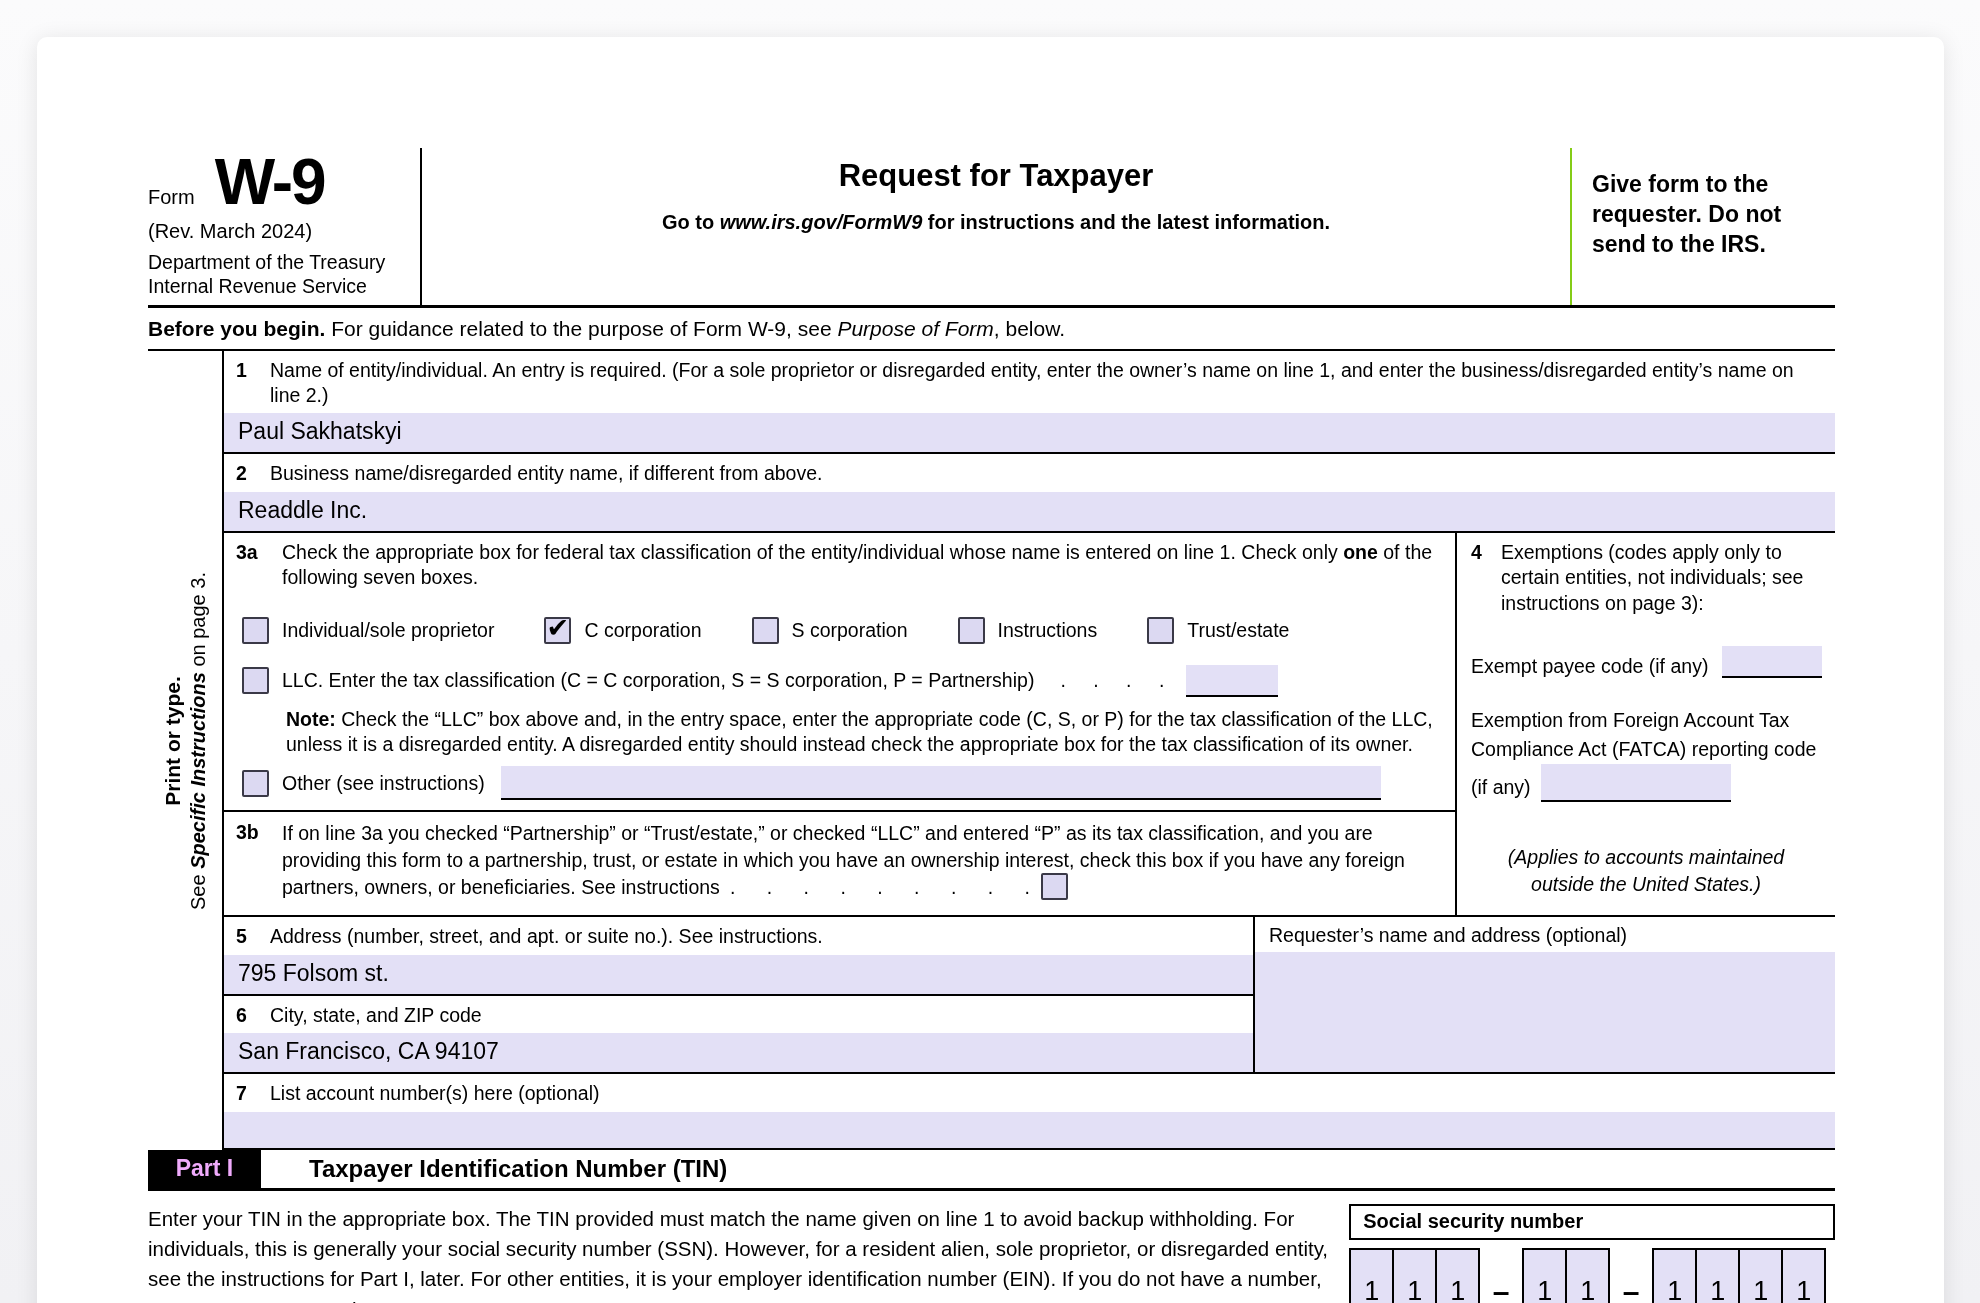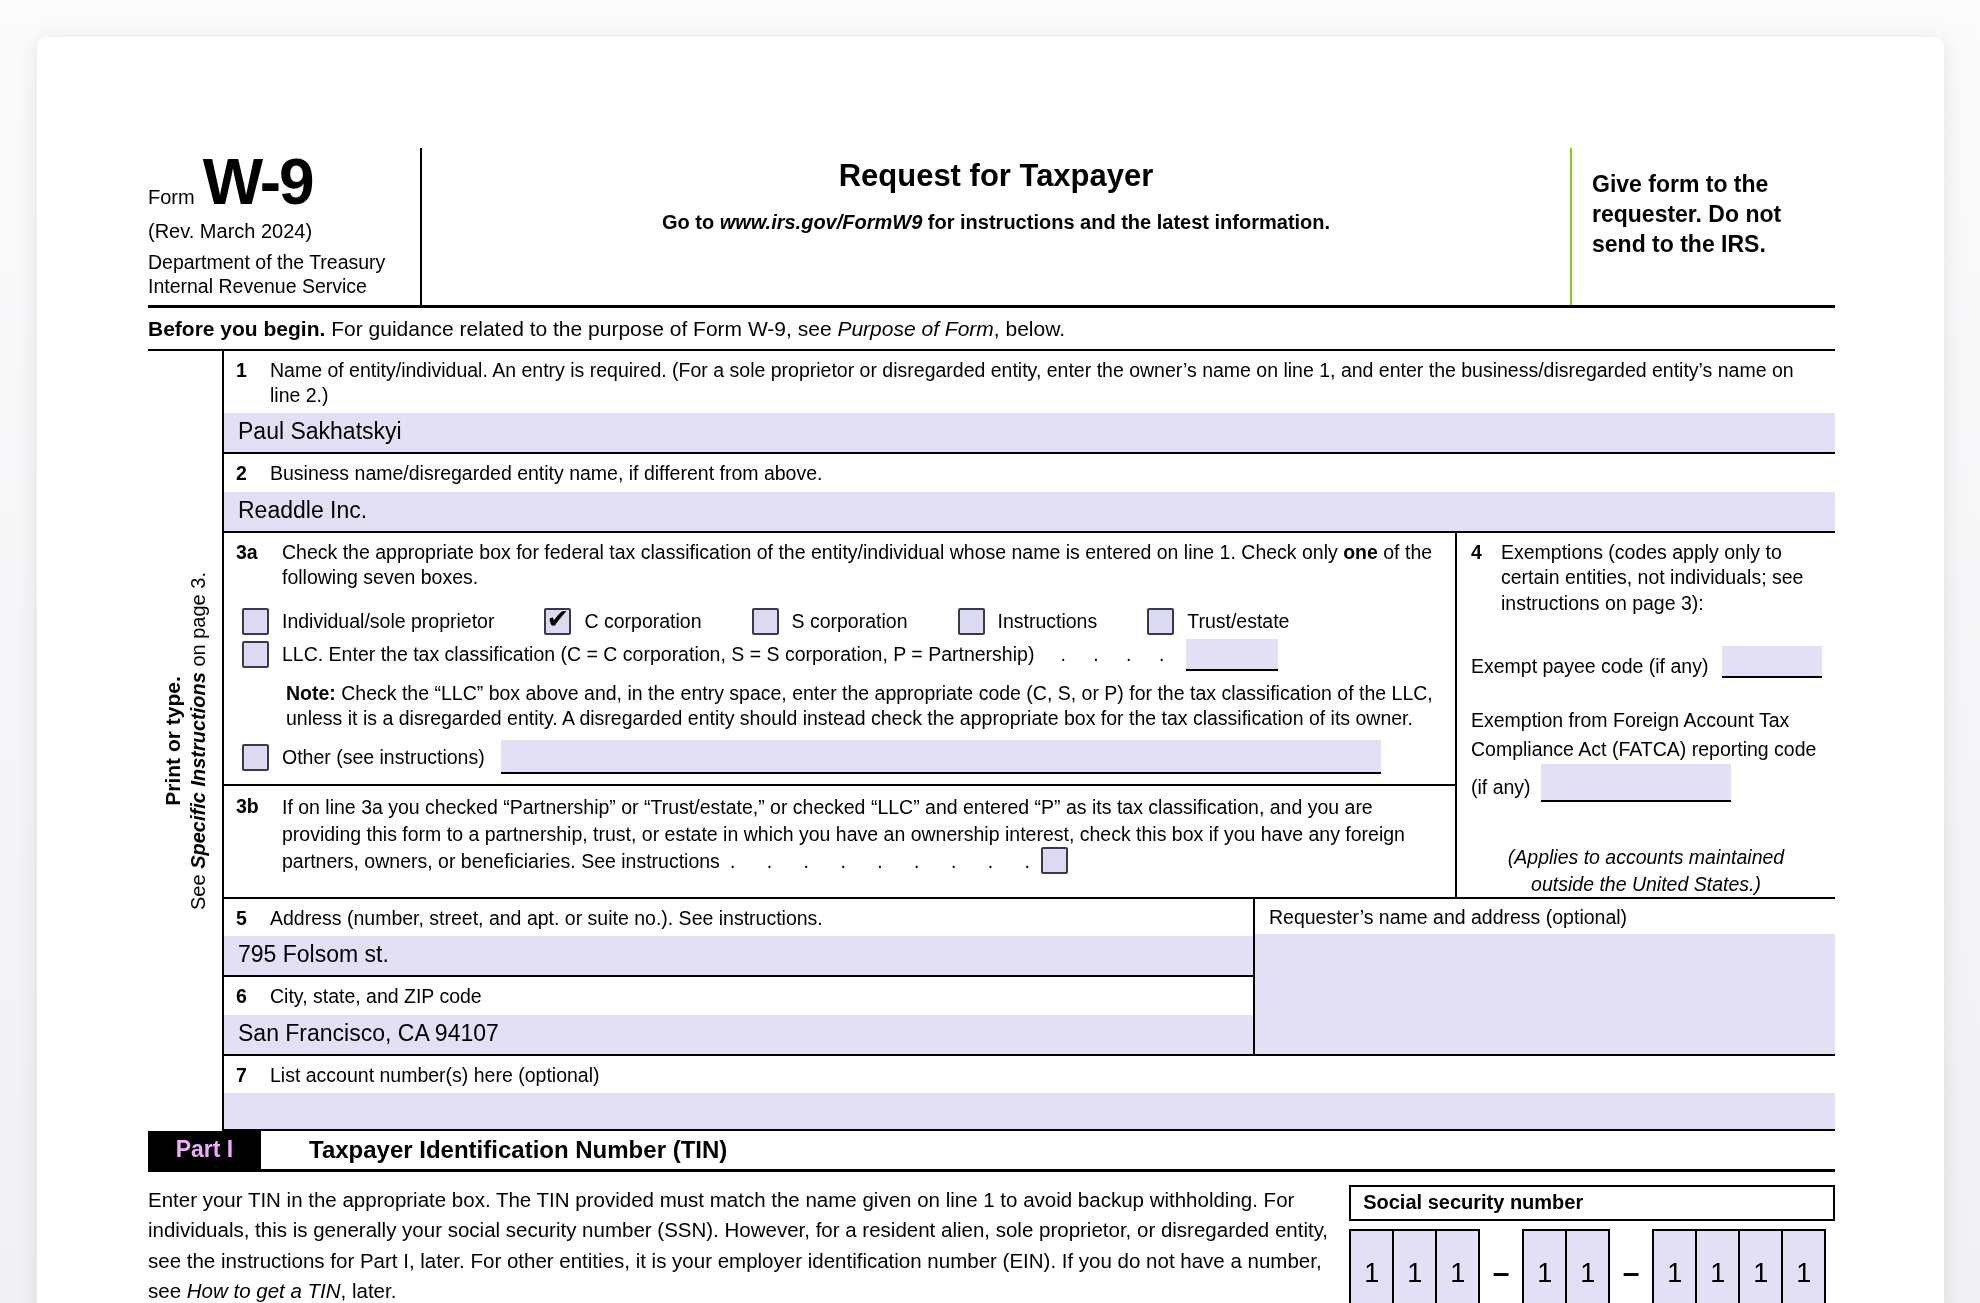--- a/index.html
+++ b/index.html
@@ -12,21 +12,21 @@
   .sheet {
     position:absolute; left:37px; top:37px; width:1907px; height:1500px;
     background:#fff; border-radius:10px 10px 0 0;
     box-shadow:0 3px 22px rgba(0,0,0,0.10);
   }
   .content { position:relative; margin-left:111px; margin-right:109px; padding-top:111px; }
 
   
   .header { display:flex; border-bottom:3px solid #000; }
   .h-left { width:272px; padding:2px 8px 6px 0; }
-  .h-form-line { display:flex; align-items:baseline; gap:8px; }
+  .h-form-line { display:flex; align-items:baseline; gap:20px; }
   .h-form-word { font-size:20px; }
   .h-number { font-size:64px; font-weight:bold; letter-spacing:-2px; line-height:1; }
   .h-rev { font-size:20px; margin-top:6px; }
   .h-dept { font-size:19.5px; margin-top:7px; line-height:1.25; }
   .h-center { flex:1; border-left:2px solid #000; border-right:2px solid #84cc16; text-align:center; padding:10px 10px 12px; }
   .h-title { font-size:31px; font-weight:bold; line-height:1.18; }
   .h-goto { font-size:20px; font-weight:bold; margin-top:16px; }
   .h-goto .bi { font-style:italic; }
   .h-right { width:263px; padding:22px 0 0 20px; }
   .h-give { font-size:23px; font-weight:bold; line-height:1.3; }
@@ -52,23 +52,23 @@
   .bline { border-bottom:2px solid #000; }
 
   
   .row-3a4 { display:flex; }
   .col-3a { flex:1; }
   .block-3a { border-bottom:2px solid #000; padding-bottom:10px; }
   .col-4 { width:380px; border-left:2px solid #000; padding:7px 0 0 0; }
 
   .cb { display:inline-block; flex:none; width:27px; height:27px; border:2.5px solid #3a3947; background:#dcd9f2; border-radius:2px; position:relative; }
   .cb .mark { position:absolute; top:-7px; left:0px; font-size:27px; font-weight:bold; color:#000; }
-  .cb-row { display:flex; align-items:center; padding-left:18px; margin-top:12px;text-align:right; }
+  .cb-row { display:flex; align-items:center; padding-left:18px; margin-top:21px;text-align:right; }
   .cb-item { display:flex; align-items:center; gap:13px; margin-right:50px; font-size:19.5px; }
-  .llc-row { display:flex; align-items:center; padding-left:18px; margin-top:4px; font-size:19.5px; }
+  .llc-row { display:flex; align-items:center; padding-left:18px; margin-top:21px; font-size:19.5px; }
   .llc-row .dots { word-spacing:22px; margin-left:26px; }
   .small-entry { display:inline-block; width:92px; height:32px; background:#e3e0f6; border-bottom:2px solid #000; margin-left:22px; }
   .note { font-size:19.5px; line-height:1.28; margin:10px 14px 0 62px; }
   .note .b { font-weight:bold; }
   .other-row { display:flex; align-items:center; padding-left:18px; margin-top:10px; font-size:19.5px; }
   .other-entry { flex:none; width:880px; height:34px; background:#e3e0f6; border-bottom:2px solid #000; margin-left:16px; }
 
   .block-3b { padding:8px 0 10px 0; }
   .b3b-text { font-size:19.5px; line-height:1.35; }
 

